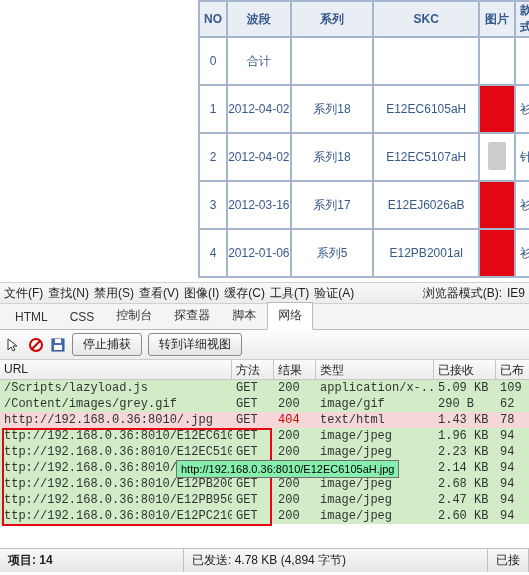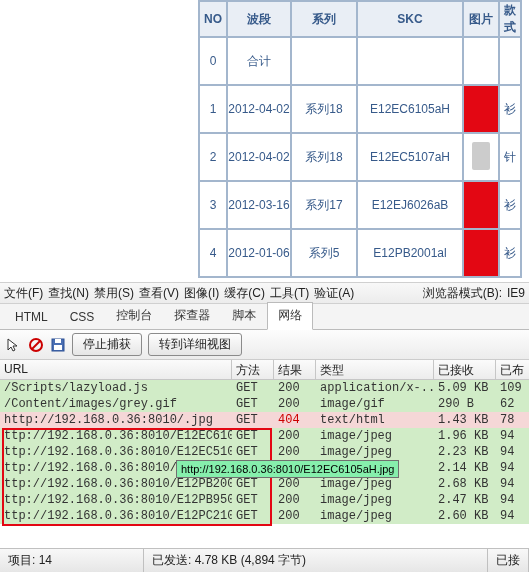--- a/index.html
+++ b/index.html
@@ -6,21 +6,21 @@
   body { font-family: "Microsoft YaHei", Tahoma, Arial, sans-serif; font-size: 12px; color: #333; background: #fff; width: 529px; height: 575px; overflow: hidden; position: relative; }
   
   
   .data-table-wrap { position: absolute; left: 198px; top: 0; width: 340px; }
   .data-table { border-collapse: collapse; background: #fff; }
   .data-table th, .data-table td { border: 2px solid #a3b6cd; padding: 0; text-align: center; font-size: 12px; color: #375a8a; }
   .data-table th { background: #e9eef5; font-weight: bold; height: 32px; }
   .data-table td { height: 48px; background: #fff; }
   .col-no { width: 28px; }
   .col-band { width: 64px; }
-  .col-series { width: 66px; }
+  .col-series { width: 83px; }
   .col-skc { width: 106px; }
   .col-img { width: 36px; }
   .col-style { width: 22px; }
   .red-block { background: #e30713 !important; }
   .img-thumb { width: 18px; height: 28px; background: #ccc; display: inline-block; border-radius: 2px; }
 
   
   .menubar { position: absolute; left: 0; top: 282px; width: 529px; height: 22px; background: linear-gradient(#f8f8f8,#ececec); border-top: 1px solid #d0d0d0; border-bottom: 1px solid #d0d0d0; display: flex; align-items: center; padding: 0 4px; gap: 5px; font-size: 12px; color: #222; }
   .menubar span { white-space: nowrap; }
   .mode-lbl { margin-left: auto; }
@@ -51,21 +51,21 @@
   .net-row.green { background:#d1ecc7; }
   .net-row.pink  { background:#f5d7d7;align-items:center; }
   .net-row div { padding:0 4px; overflow:hidden; white-space:nowrap; text-overflow:clip; }
   .net-row .r-result.err { color:#c00; }
   .sel-box { position:absolute; left:2px; top:428px; width:270px; height:98px; border:2px solid #e30713; pointer-events:none; }
   .tooltip { position:absolute; left:176px; top:460px; background:#86efac; border:1px solid #707070; padding:2px 4px; font-size:11px; font-family:Tahoma,Arial; color:#000; z-index:5; }
 
   
   .statusbar { position: absolute; left: 0; top: 548px; width: 529px; height: 24px; background: linear-gradient(#f8f8f8,#e6e6e6); border-top:1px solid #c0c0c0; display:flex; align-items:center; font-size:12px; color:#222; }
   .statusbar .cell { padding: 0 8px; border-right:1px solid #c0c0c0; height:100%; display:flex; align-items:center; }
-  .statusbar .cell:first-child { width:144px; }
+  .statusbar .cell:first-child { width:184px;font-weight:bold; }
   .statusbar .spacer { flex:1; }
 </style>
 </head>
 <body>
 
 <div class="data-table-wrap">
   <table class="data-table">
     <thead>
       <tr>
         <th class="col-no">NO</th>

